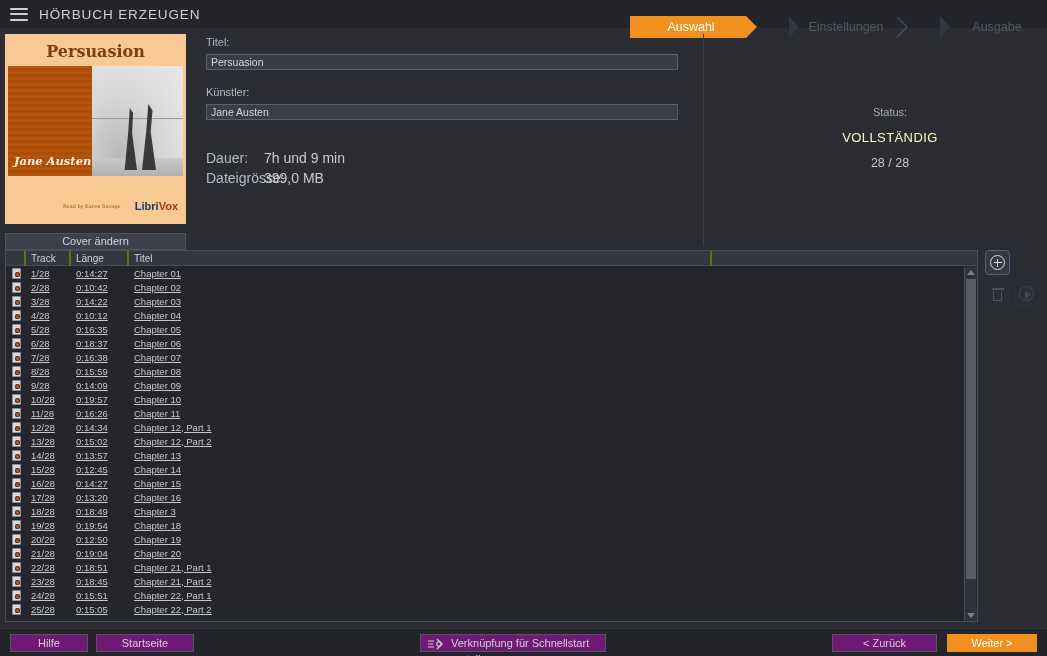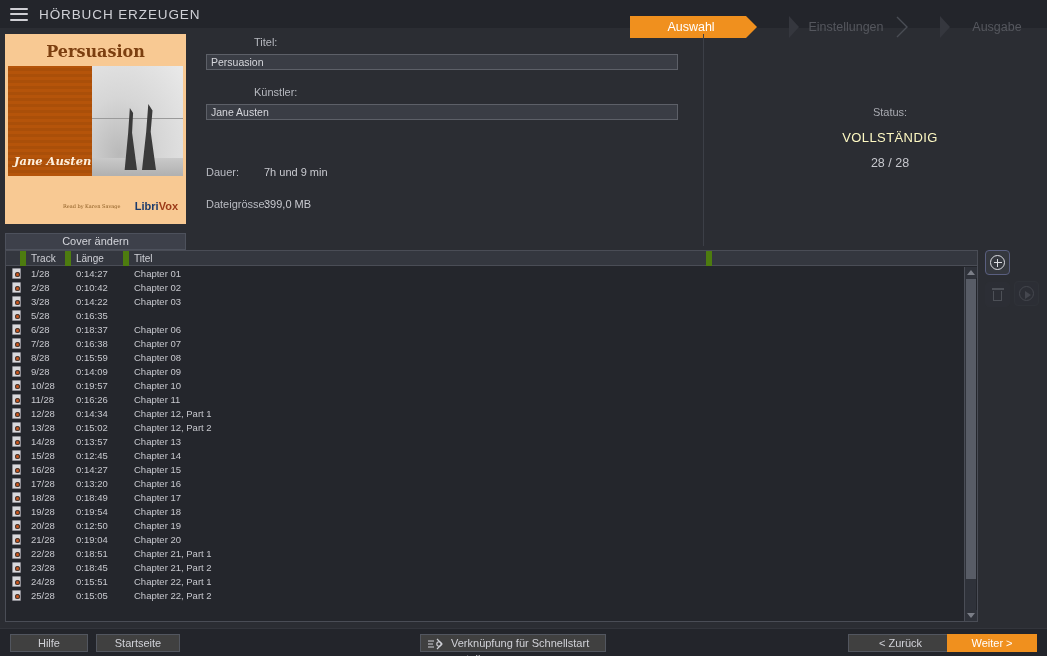--- a/index.html
+++ b/index.html
@@ -110,29 +110,29 @@
   #cover-librivox .vox { color: #9c3a18; }
   #btn-cover {
     margin-top: 9px; width: 181px; height: 17px;
     background: #3d404a; border: 1px solid #4d515c;
     color: #d3d4da; font-size: 11px; line-height: 15px; text-align: center;
     cursor: pointer;
   }
 
   
   #form-panel { position: absolute; left: 206px; top: 8px; width: 480px; }
-  .fld-label { font-size: 11px; color: #b6b8bf; margin-bottom: 4px; margin-left: 48px; }
+  .fld-label { font-size: 11px; color: #b6b8bf; margin-bottom: 4px; }
   .fld-input {
     width: 472px; height: 16px;
     background: #3a3d45; border: 1px solid #5d6068;
     color: #d6d7dc; font-size: 10.5px; line-height: 14px; padding: 0 4px;
     font-family: "Liberation Sans", sans-serif;
   }
   .fld-gap { height: 16px; }
-  .meta-row { display: flex; font-size: 11px; color: #b9bbc2; margin-top: 20px; }
+  .meta-row { display: flex; font-size: 14px; color: #b9bbc2; margin-top: 4px; }
   .meta-key { width: 58px; }
   .meta-val { color: #c9cad0; }
 
   #divider-v { position: absolute; left: 703px; top: 6px; width: 1px; height: 212px; background: #3c3f47; }
 
   
   #status-panel { position: absolute; left: 760px; top: 78px; width: 260px; text-align: center; }
   #status-label { font-size: 11px; color: #a8aab1; }
   #status-value { font-size: 13px; color: #fef9c3; margin-top: 12px; letter-spacing: 0.4px; }
   #status-count { font-size: 12.5px; color: #c6c7cd; margin-top: 11px; }
@@ -141,28 +141,28 @@
   #table-wrap {
     position: absolute; left: 5px; top: 222px; width: 973px; height: 372px;
     background: #24262c; border: 1px solid #4a4d56;
   }
   #table-head {
     height: 15px; background: #34373f; border-bottom: 1px solid #4a4d56;
     display: flex; align-items: center; position: relative;
   }
   #table-head .cell {
     font-size: 10px; color: #d0d1d7; padding-left: 5px; height: 15px; line-height: 15px;
-    border-right: 6px solid #4d7c0f;
+    border-right: 2px solid #4d7c0f;
   }
   .c-icon { width: 20px; }
   .c-track { width: 45px; }
   .c-len { width: 58px; }
   .c-title { width: 583px; }
   #table-body { position: relative; height: 355px; overflow: hidden; }
-  .row { height: 14px; display: flex; align-items: center; font-size: 9.5px; color: #c7c8ce; }
+  .row { height: 14px; display: flex; align-items: center; font-size: 9.5px; color: #c7c8ce; text-decoration: underline; }
   .row .r-icon { width: 20px; display: flex; align-items: center; justify-content: center; }
   .row .r-track { width: 45px; padding-left: 5px; }
   .row .r-len  { width: 58px; padding-left: 5px; }
   .row .r-title{ flex: 1; padding-left: 5px; }
   .fileicon {
     width: 9px; height: 11px; background: #d8d8dc; border: 1px solid #8d8d94;
     position: relative; border-radius: 1px;
   }
   .fileicon:after {
     content: ""; position: absolute; left: 2px; top: 3px; width: 5px; height: 5px;
@@ -210,29 +210,29 @@
   .ico-play:after { content:""; position:absolute; left:5px; top:3.5px;
     border-left: 6px solid #5d6069; border-top: 4px solid transparent; border-bottom: 4px solid transparent; }
 
   
   #bottombar {
     position: absolute; left: 0; top: 628px; width: 1047px; height: 28px;
     background: #23252b; border-top: 1px solid #33353c;
   }
   .btn {
     position: absolute; top: 5px; height: 18px;
-    background: #404040; border: 1px solid #52565f;
+    background: #701a75; border: 1px solid #52565f;
     color: #d0d1d7; font-size: 11px; line-height: 16px; text-align: center;
     cursor: pointer;
   }
   #btn-help { left: 10px; width: 78px; }
-  #btn-home { left: 96px; width: 84px; }
+  #btn-home { left: 96px; width: 98px; }
   #btn-quick { left: 420px; width: 186px; text-align: left; padding-left: 30px; }
   #quick-icon { position: absolute; left: 7px; top: 3px; width: 16px; height: 12px; }
-  #btn-back { left: 832px; width: 105px; margin-left: 16px; }
+  #btn-back { left: 832px; width: 105px; }
   #btn-next { left: 947px; width: 90px; background: #f0901e; border-color: #f0901e; color: #ffffff; }
 </style>
 </head>
 <body>
 
 <div id="topbar">
   <div id="hamburger">
     <i></i>
       <i></i>
       <i></i>
@@ -334,22 +334,31 @@
             <div class="fileicon"></div>
           </div>
           <div class="r-track">3/28</div>
           <div class="r-len">0:14:22</div>
           <div class="r-title">Chapter 03</div>
         </div>
         <div class="row">
           <div class="r-icon">
             <div class="fileicon"></div>
           </div>
+          <div class="r-track">4/28</div>
+          <div class="r-len">0:10:12</div>
+          <div class="r-title">Chapter 04</div>
+        </div>
+        <div class="row">
+          <div class="r-icon">
+            <div class="fileicon"></div>
+          </div>
           <div class="r-track">5/28</div>
           <div class="r-len">0:16:35</div>
+          <div class="r-title">Chapter 05</div>
         </div>
         <div class="row">
           <div class="r-icon">
             <div class="fileicon"></div>
           </div>
           <div class="r-track">6/28</div>
           <div class="r-len">0:18:37</div>
           <div class="r-title">Chapter 06</div>
         </div>
         <div class="row">
@@ -439,21 +448,21 @@
           <div class="r-track">17/28</div>
           <div class="r-len">0:13:20</div>
           <div class="r-title">Chapter 16</div>
         </div>
         <div class="row">
           <div class="r-icon">
             <div class="fileicon"></div>
           </div>
           <div class="r-track">18/28</div>
           <div class="r-len">0:18:49</div>
-          <div class="r-title">Chapter 17</div>
+          <div class="r-title">Chapter 3</div>
         </div>
         <div class="row">
           <div class="r-icon">
             <div class="fileicon"></div>
           </div>
           <div class="r-track">19/28</div>
           <div class="r-len">0:19:54</div>
           <div class="r-title">Chapter 18</div>
         </div>
         <div class="row">

